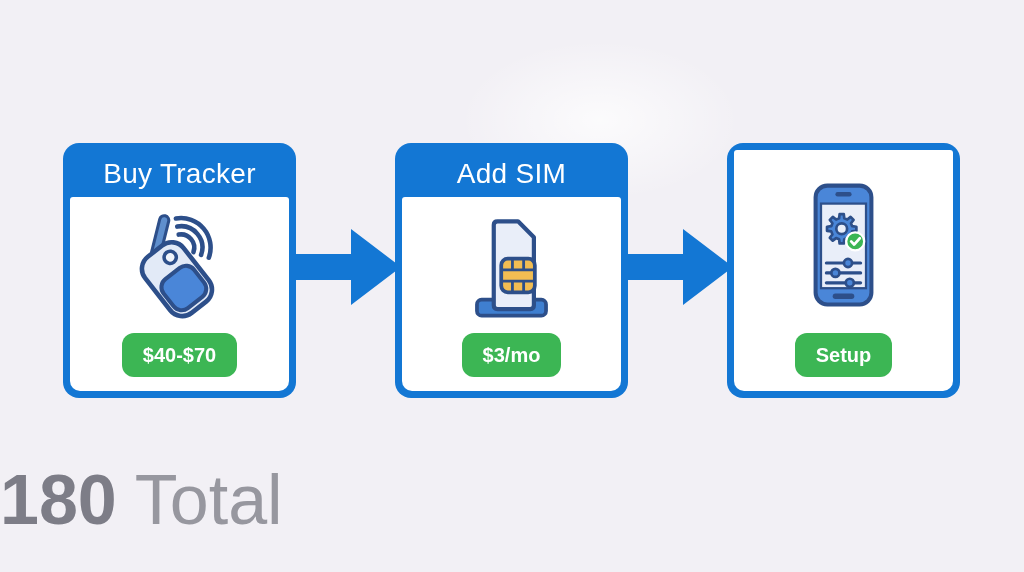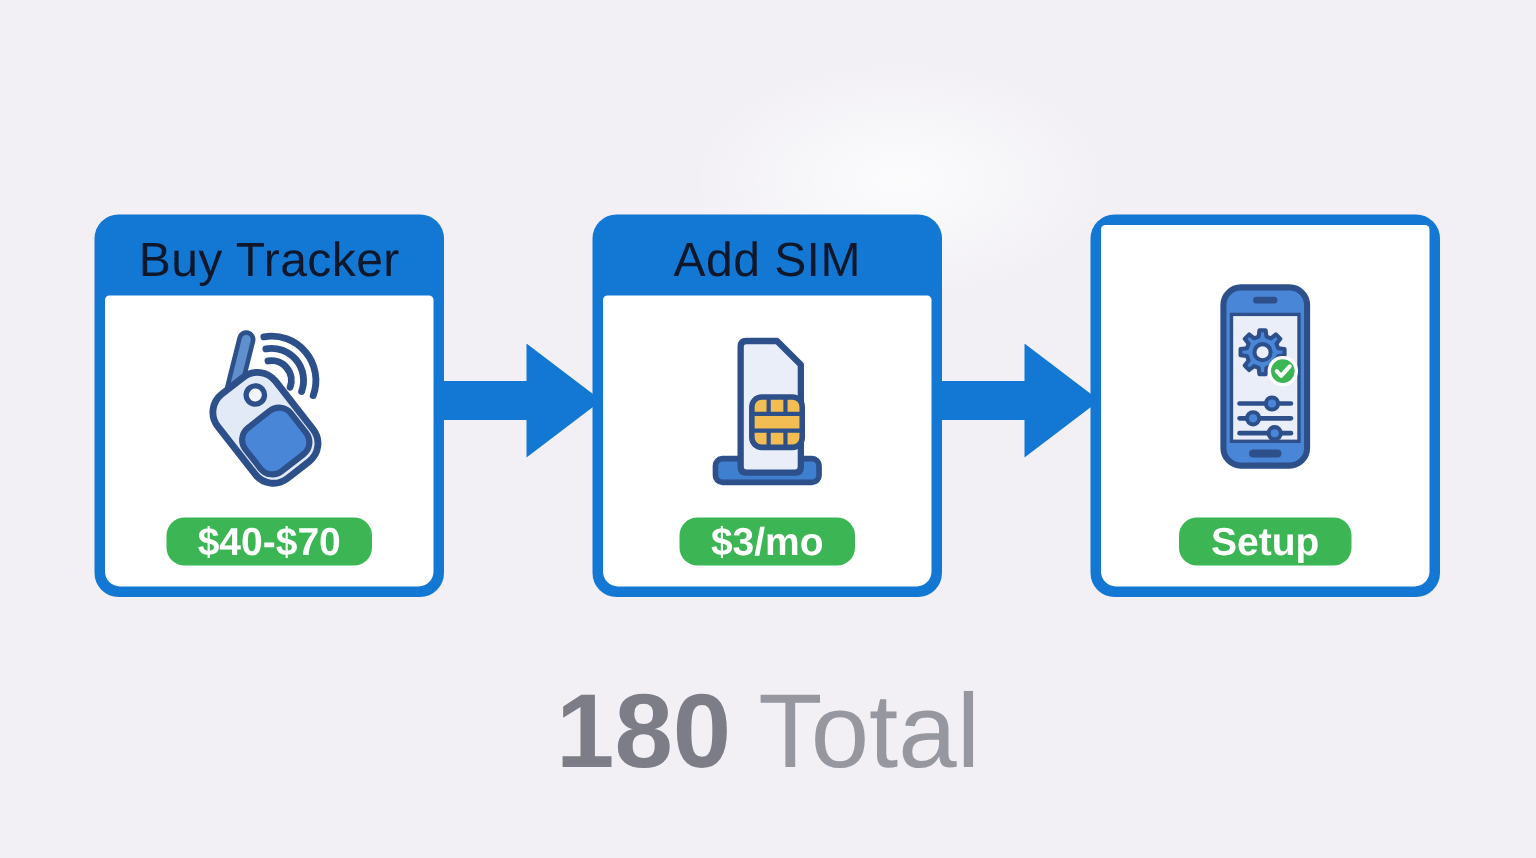--- a/index.html
+++ b/index.html
@@ -37,22 +37,22 @@
   .card-1 { left: 63px; }
   .card-2 { left: 395px; }
   .card-3 { left: 727px; }
 
   .card-header {
     height: 47px;
     flex: 0 0 47px;
     display: flex;
     align-items: center;
     justify-content: center;
-    color: #0f172a;
-    font-size: 32px;
+    color: #ffffff;
+    font-size: 28px;
     letter-spacing: 0.3px;
   }
 
   .card-body {
     flex: 1;
     background: #ffffff;
     border-radius: 3px 3px 10px 10px;
     display: flex;
     flex-direction: column;
     align-items: center;
@@ -65,46 +65,45 @@
     flex: 1;
     display: flex;
     align-items: center;
     justify-content: center;
   }
 
   .badge {
     background: #3cb654;
     color: #ffffff;
     font-weight: bold;
-    font-size: 26px;
-    height: 32px;
+    font-size: 20px;
+    height: 44px;
     padding: 0 21px;
     border-radius: 12px;
     display: flex;
     align-items: center;
     justify-content: center;
     box-sizing: border-box;
     white-space: nowrap;
   }
 
   .arrow {
     position: absolute;
     top: 229px;
     width: 108px;
     height: 76px;
   }
   .arrow-1 { left: 293px; }
   .arrow-2 { left: 625px; }
 
   .total {
     position: absolute;
-    top: 452px;
+    top: 465px;
     left: 0;
     width: 100%;
-    text-align: center;
     font-size: 70px;
     line-height: 1;
     white-space: nowrap;
   }
   .total-value { font-weight: bold; color: #7d7d87; }
   .total-label { font-weight: normal; color: #97979f; margin-left: 18px; }
 </style>
 </head>
 <body>
 

